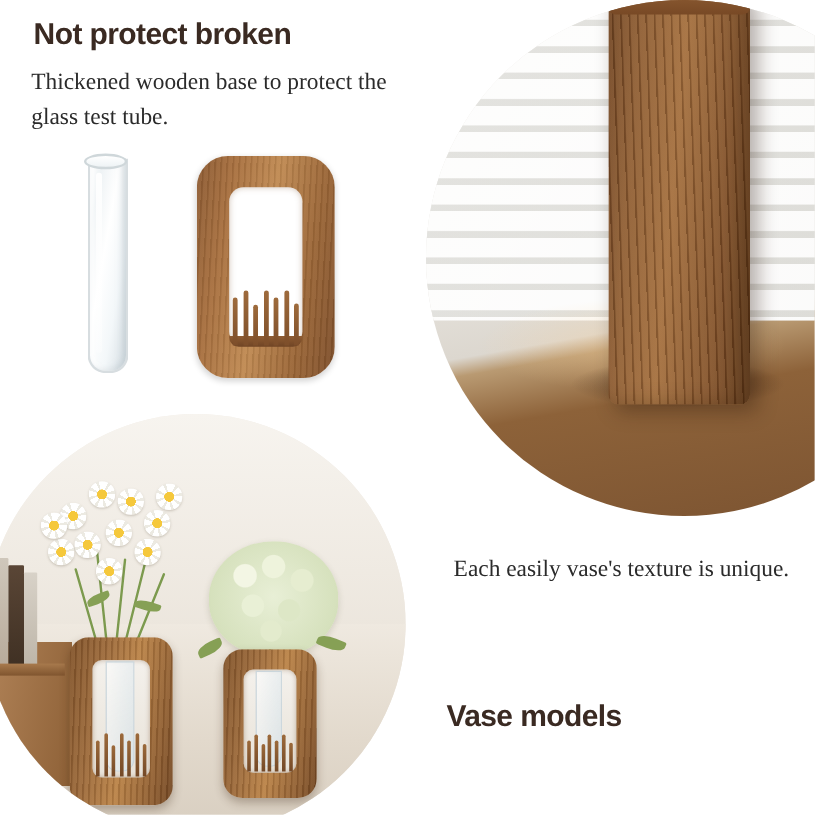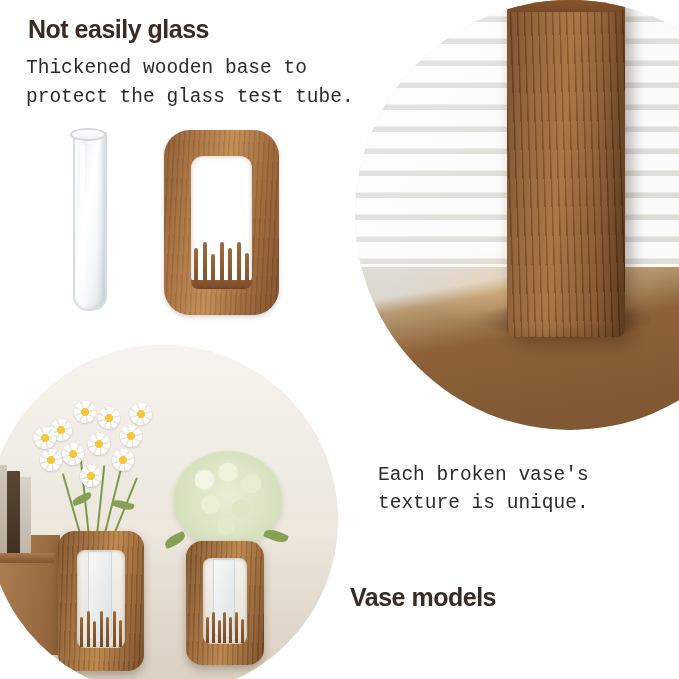--- a/index.html
+++ b/index.html
@@ -22,21 +22,21 @@
   }
 
   
   .headline {
     font-family: "Liberation Sans", sans-serif;
     font-weight: bold;
     color: #3a2a22;
     letter-spacing: -0.5px;
   }
   .subline {
-    font-family: Liberation Mono, monospace;
+    font-family: Liberation Serif, serif;
     color: #2b2b2b;
   }
 
   #tl-title {
     position: absolute;
     left: 28px;
     top: 14px;
     font-size: 25px;
     line-height: 30px;
   }
@@ -60,21 +60,21 @@
     position: absolute;
     left: 378px;
     top: 461px;
     font-size: 19.5px;
     line-height: 28px;
     width: 290px;
   }
 
   #vm-title {
     position: absolute;
-    left: 350px;
+    left: 372px;
     top: 582px;
     font-size: 25px;
     line-height: 30px;
   }
   #vm-sub {
     position: absolute;
     left: 369px;
     top: 622px;
     font-size: 19.5px;
     line-height: 28px;
@@ -384,21 +384,21 @@
     position: absolute;
     background: #86a055;
     border-radius: 60% 10% 60% 10%;
   }
 </style>
 </head>
 <body>
 
 <div class="page">
 
-  <div id="tl-title" class="headline">Not easily glass</div>
+  <div id="tl-title" class="headline">Not protect broken</div>
   <div id="tl-sub" class="subline">Thickened wooden base to protect the glass test tube.</div>
 
   <div id="photo-topleft">
 
     <div class="tube">
       <div class="tube-body"></div>
       <div class="tube-lip"></div>
       <div class="tube-shine"></div>
     </div>
 
@@ -486,17 +486,17 @@
         <div class="vslat" style="height:31px"></div>
         <div class="vslat" style="height:23px"></div>
         <div class="vslat" style="height:31px"></div>
         <div class="vslat" style="height:26px"></div>
         <div class="vslat" style="height:31px"></div>
         <div class="vslat" style="height:24px"></div>
       </div>
     </div>
   </div>
 
-  <div id="nw-sub" class="subline">Each broken vase's texture is unique.</div>
+  <div id="nw-sub" class="subline">Each easily vase's texture is unique.</div>
 
   <div id="vm-title" class="headline">Vase models</div>
 
 </div>
 
 </body></html>

